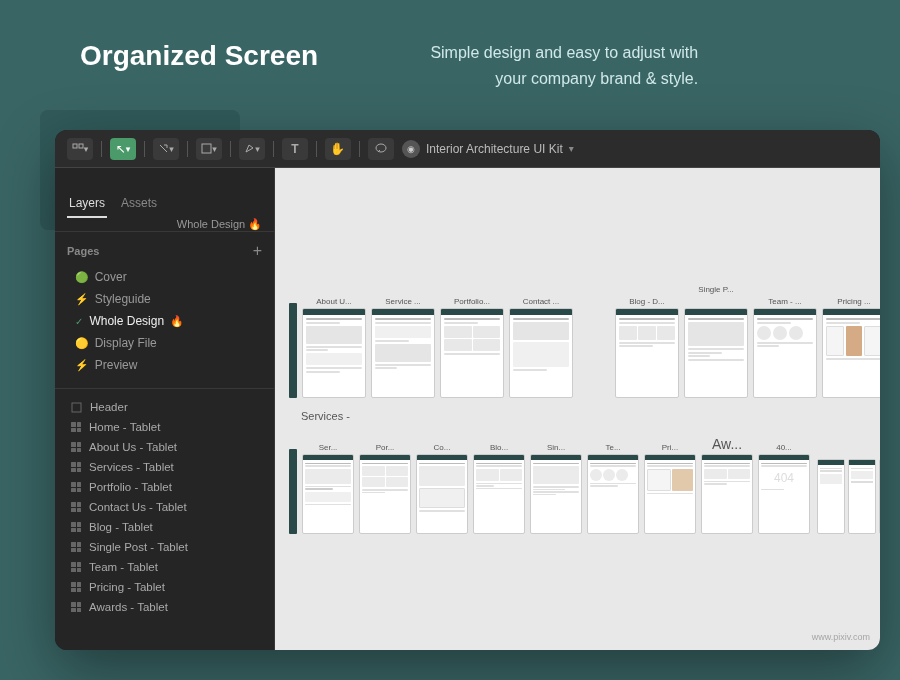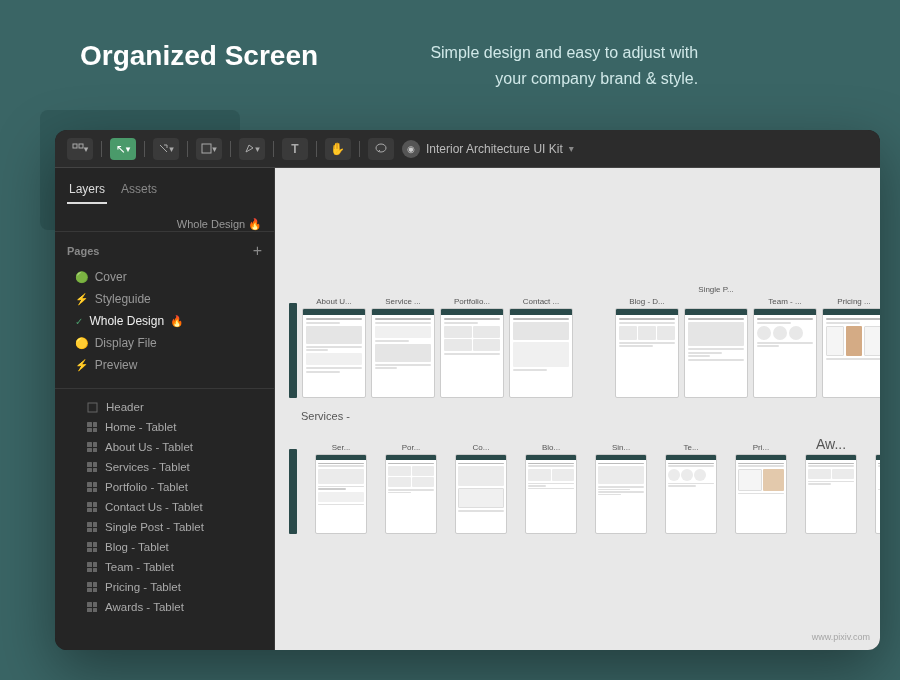--- a/index.html
+++ b/index.html
@@ -146,21 +146,21 @@
       min-width: 220px;
       background: #252525;
       border-right: 1px solid #383838;
       display: flex;
       flex-direction: column;
       overflow: hidden;
     }
 
     .sidebar-tabs {
       display: flex;
-      align-items: flex-start;
+      align-items: center;
       padding: 8px 12px 0;
       gap: 12px;
       border-bottom: 1px solid #383838;
       padding-bottom: 0;
     }
 
     .sidebar-tab {
       font-size: 12px;
       color: #888;
       padding: 6px 2px 6px;
@@ -230,21 +230,21 @@
       font-size: 11px;
     }
 
     .divider {
       height: 1px;
       background: #383838;
       margin: 4px 0;
     }
 
     .layer-items {
-      padding: 4px 16px;
+      padding: 4px 0;
       overflow-y: auto;
       flex: 1;
     }
 
     .layer-item {
       padding: 4px 12px 4px 16px;
       font-size: 11.5px;
       color: #aaa;
       cursor: pointer;
       display: flex;
@@ -574,33 +574,33 @@
 
         <div class="layer-item">
           <span class="layer-icon">
             <span class="grid-icon">
                 <span></span>
                 <span></span>
                 <span></span>
                 <span></span>
               </span>
           </span>
+          <span>Blog - Tablet</span>
+        </div>
+
+        <div class="layer-item">
+          <span class="layer-icon">
+            <span class="grid-icon">
+                <span></span>
+                <span></span>
+                <span></span>
+                <span></span>
+              </span>
+          </span>
           <span>Single Post - Tablet</span>
-        </div>
-
-        <div class="layer-item">
-          <span class="layer-icon">
-            <span class="grid-icon">
-                <span></span>
-                <span></span>
-                <span></span>
-                <span></span>
-              </span>
-          </span>
-          <span>Blog - Tablet</span>
         </div>
 
         <div class="layer-item">
           <span class="layer-icon">
             <span class="grid-icon">
                 <span></span>
                 <span></span>
                 <span></span>
                 <span></span>
               </span>
@@ -789,21 +789,21 @@
               </div>
             </div>
           </div>
 
         </div>
 
         <div style="padding-left:16px;margin-top:-4px;">
           <span style="font-size:11px;color:#555;">Services -</span>
         </div>
 
-        <div style="display:flex; gap:18px; align-items:flex-end; padding-left:4px;">
+        <div style="display:flex; gap:5px; align-items:flex-end; padding-left:4px;">
 
           <div style="width:8px; background:#2a4a4a; border-radius:1px; height:85px; flex-shrink:0;"></div>
 
           <div style="display:flex;flex-direction:column;align-items:center;gap:2px;">
             <span style="font-size:8px;color:#555;">Ser...</span>
             <div class="tf">
               <div class="tf-header"></div>
               <div class="tf-content">
                 <div class="tf-line" style="background:#bbb;"></div>
                 <div class="tf-line"></div>

